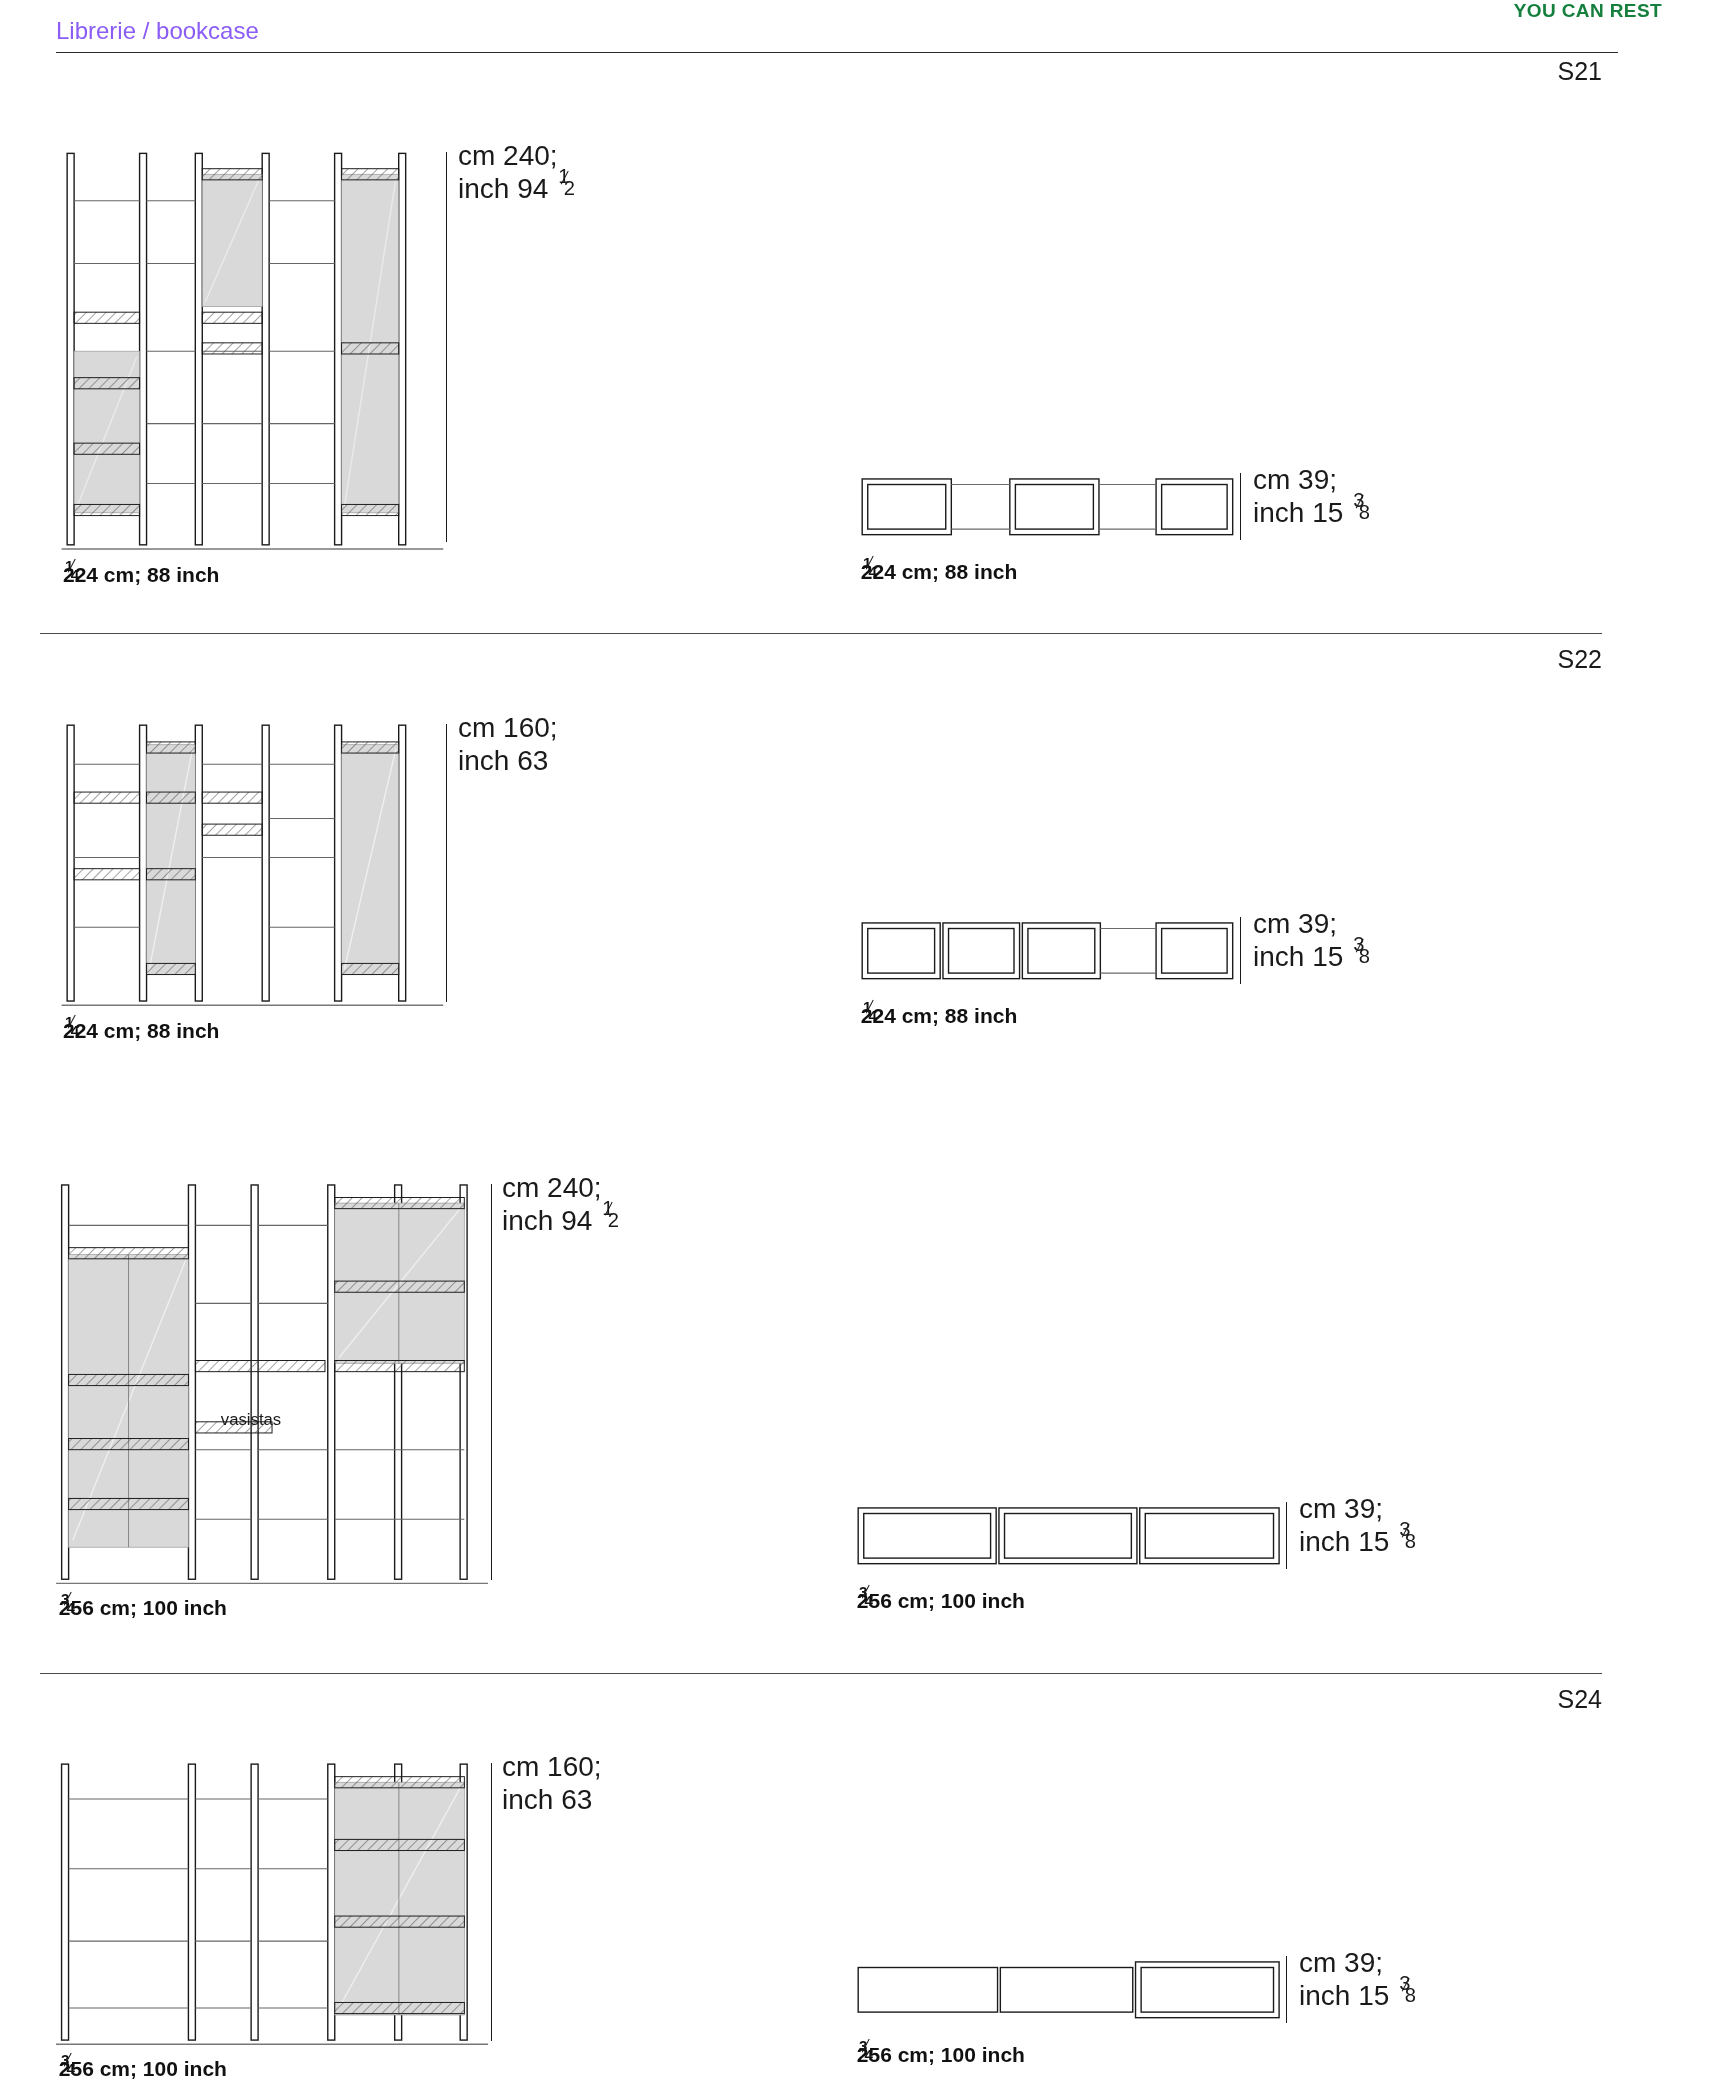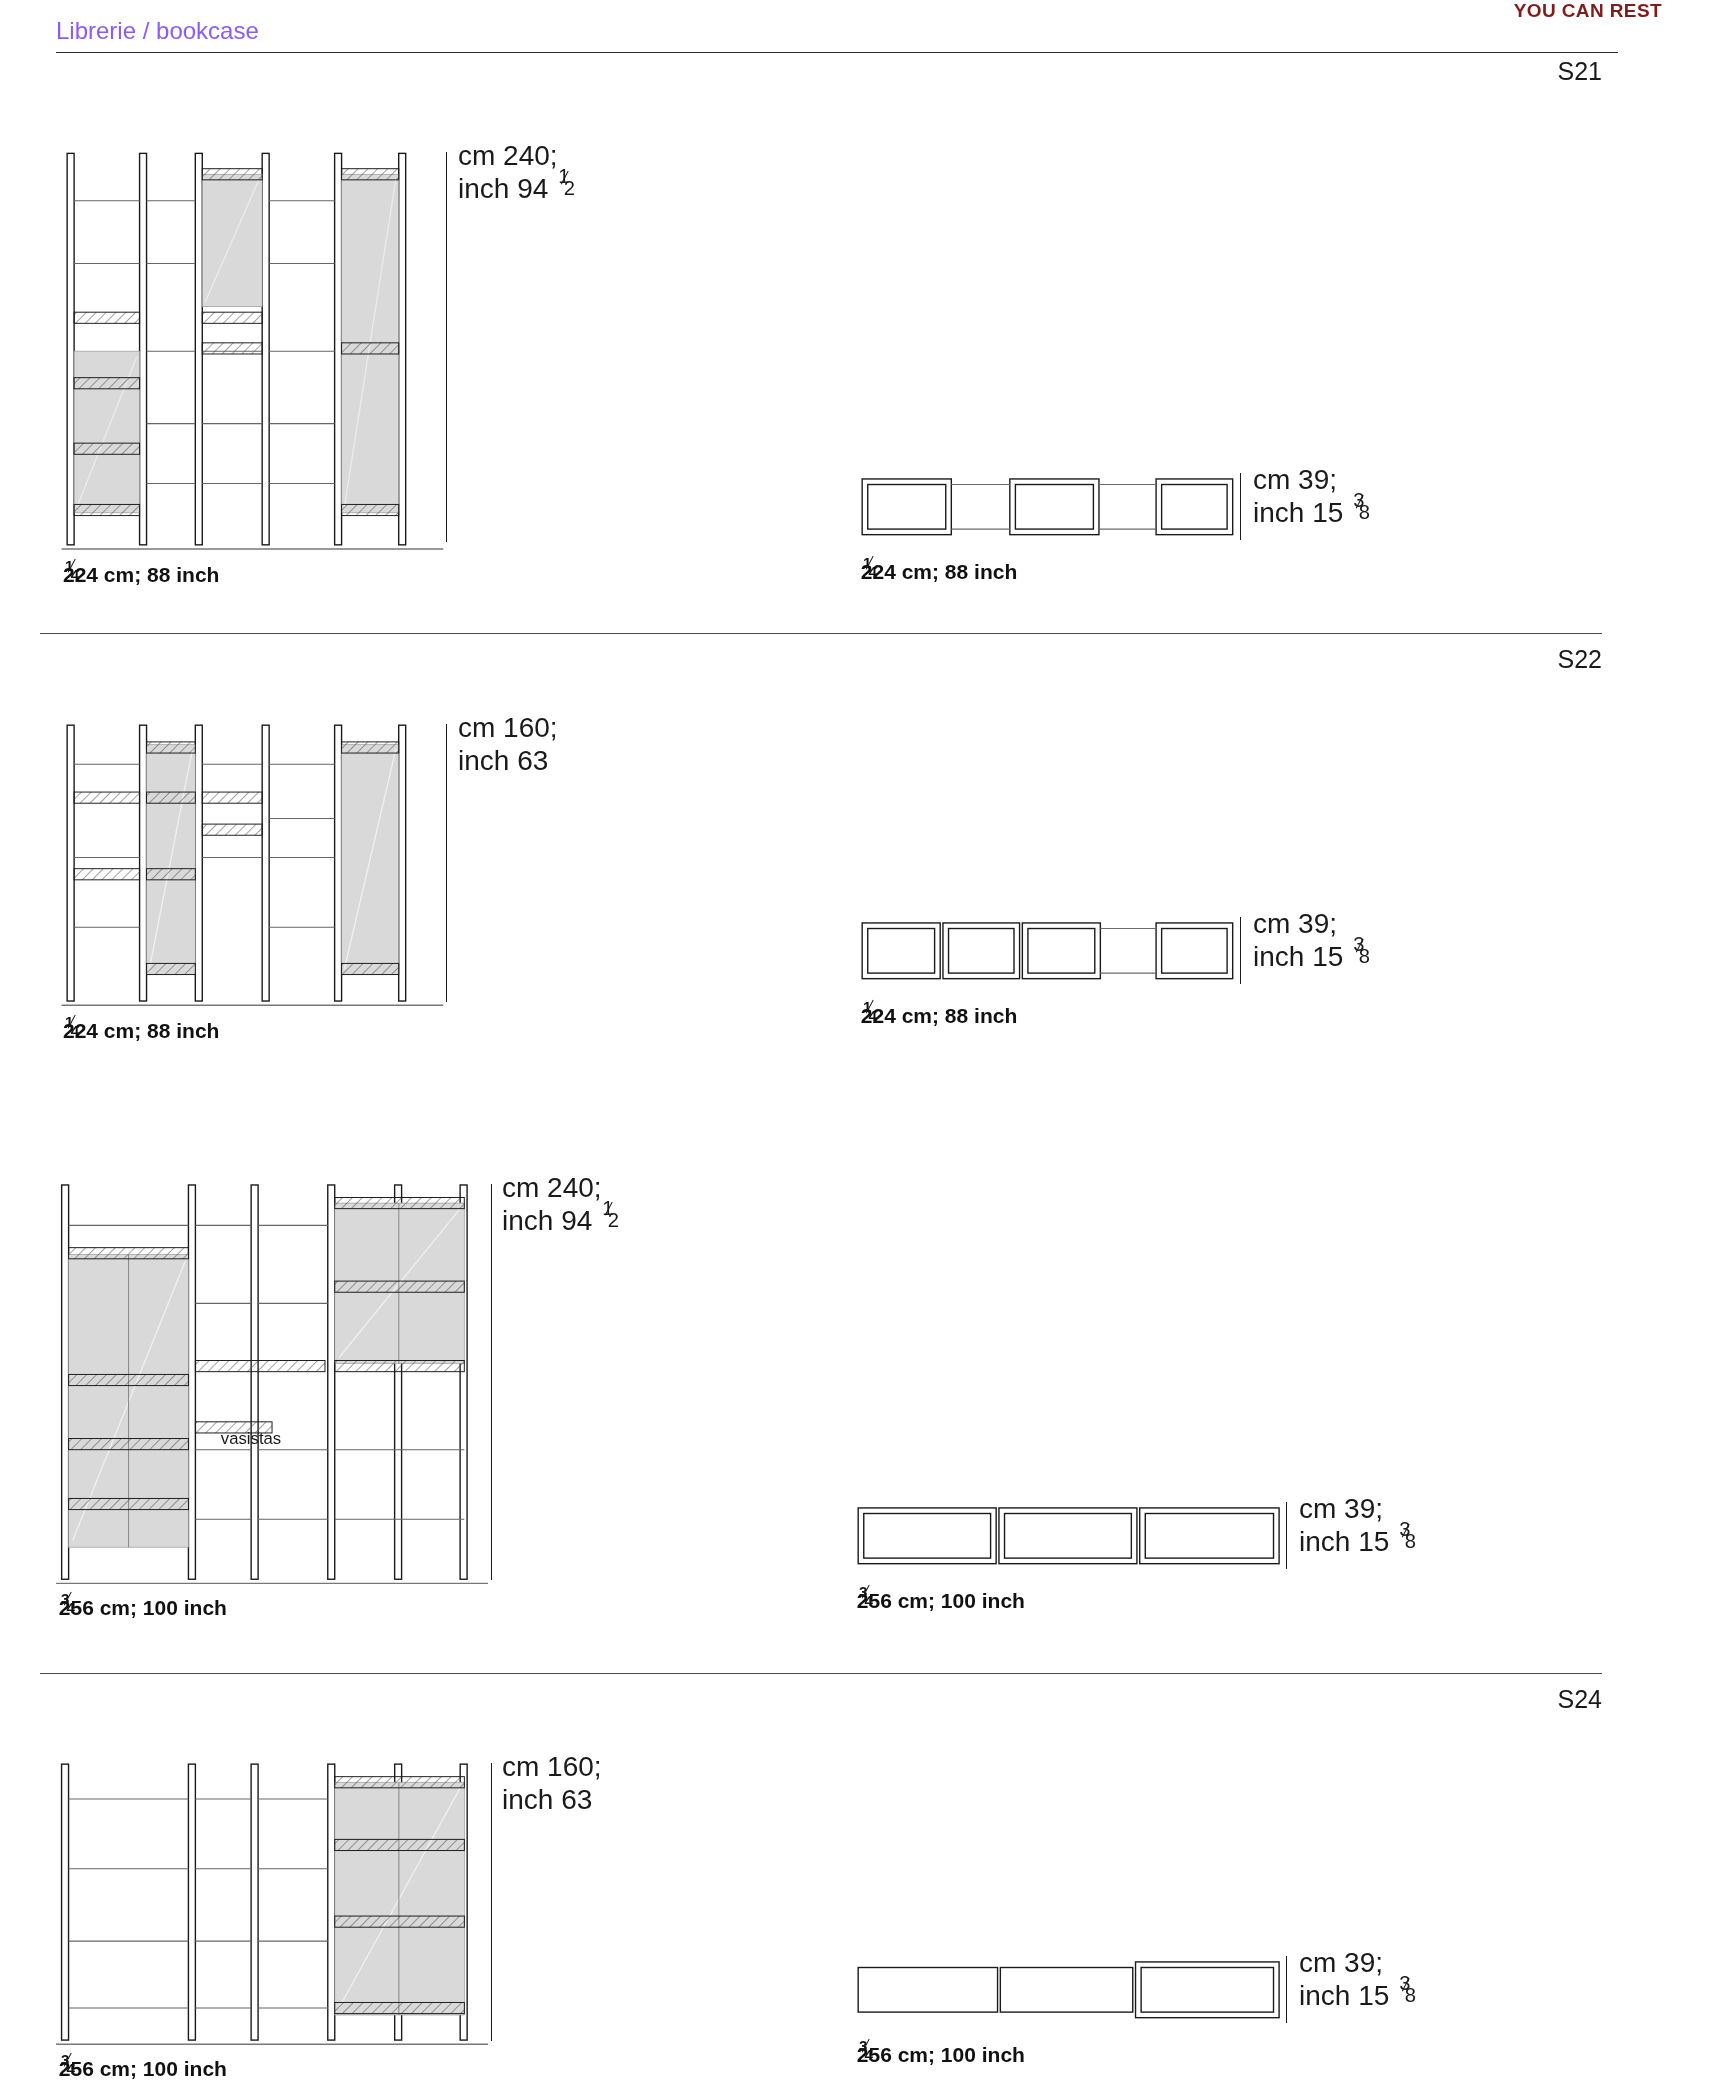--- a/index.html
+++ b/index.html
@@ -22,21 +22,21 @@
     padding: 0;
   }
 
   
   .brand {
     position: absolute;
     top: 0px;
     right: 67px;
     font-size: 19px;
     font-weight: bold;
-    color: #7f1d1d;
+    color: #15803d;
     letter-spacing: 0.4px;
   }
   .header {
     position: absolute;
     top: 16.7px;
     left: 56px;
     width: 1562px;
   }
   .header-title {
     font-size: 24px;
@@ -393,21 +393,21 @@
         <rect x="18" y="460" width="172" height="16"></rect>
         <rect x="200" y="262" width="186" height="16"></rect>
         <rect x="200" y="350" width="110" height="16"></rect>
         <rect x="400" y="28" width="186" height="16"></rect>
         <rect x="400" y="148" width="186" height="16"></rect>
         <rect x="400" y="262" width="186" height="16"></rect>
       </g>
       <line x1="0" y1="582" x2="620" y2="582" stroke="#777" stroke-width="2"></line>
     </svg>
 
-    <div class="vasistas-label" style="left:139px; top:251px; width:112px;">vasistas</div>
+    <div class="vasistas-label" style="left:139px; top:232px; width:112px;">vasistas</div>
 
     <div class="vbar" style="left:435px; top:5.6px; height:396px;"></div>
     <div class="dimtext" style="left:446px; top:-7px;">
       <div class="dimline"><span>cm 240;</span></div>
       <div class="dimline"><span>inch 94 </span><span class="frac"><span class="num">1</span><span class="bar"></span><span class="den">2</span></span></div>
     </div>
     <div class="width-label" style="position:absolute; left:2.8px; top:418px;">
       <span>256 cm; 100 </span><span class="frac"><span class="num">3</span><span class="bar"></span><span class="den">4</span></span><span> inch</span>
     </div>
   </div>

